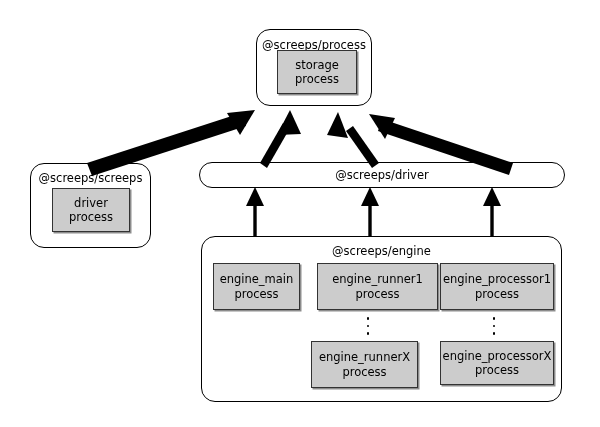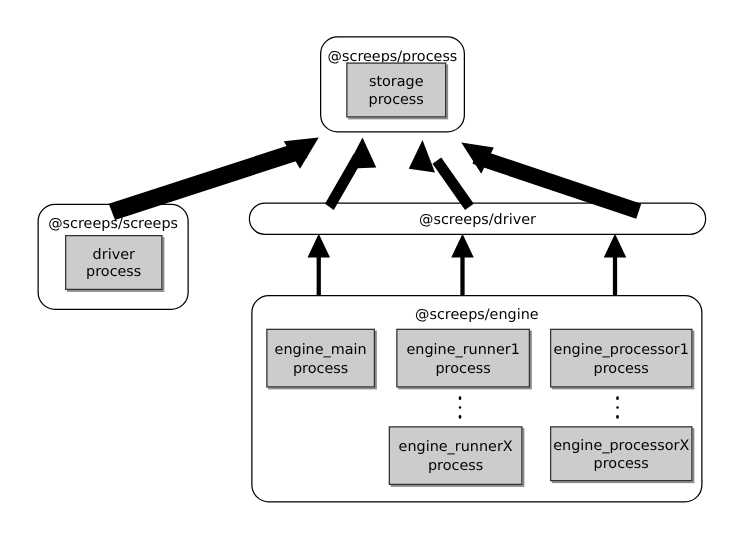--- a/index.html
+++ b/index.html
@@ -164,21 +164,21 @@
   </div>
 
   <div class="pkg" id="pkg-engine" style="left:201px; top:236px; width:361px; height:166px;">
     <div class="pkg-label" style="top:7px;text-align:center;">@screeps/engine</div>
   </div>
 
   <div class="proc" style="left:213px; top:263px; width:87px; height:47px;">
     <span>engine_main</span>
     <span>process</span>
   </div>
-  <div class="proc" style="left:317px; top:263px; width:107px; height:47px;">
+  <div class="proc" style="left:317px; top:263px; width:121px; height:47px;">
     <span>engine_runner1</span>
     <span>process</span>
   </div>
   <div class="proc" style="left:440px; top:263px; width:114px; height:47px;">
     <span>engine_processor1</span>
     <span>process</span>
   </div>
 
   <div class="vdots" style="left:365px; top:317px; width:6px; height:18px;">
     <i></i>

